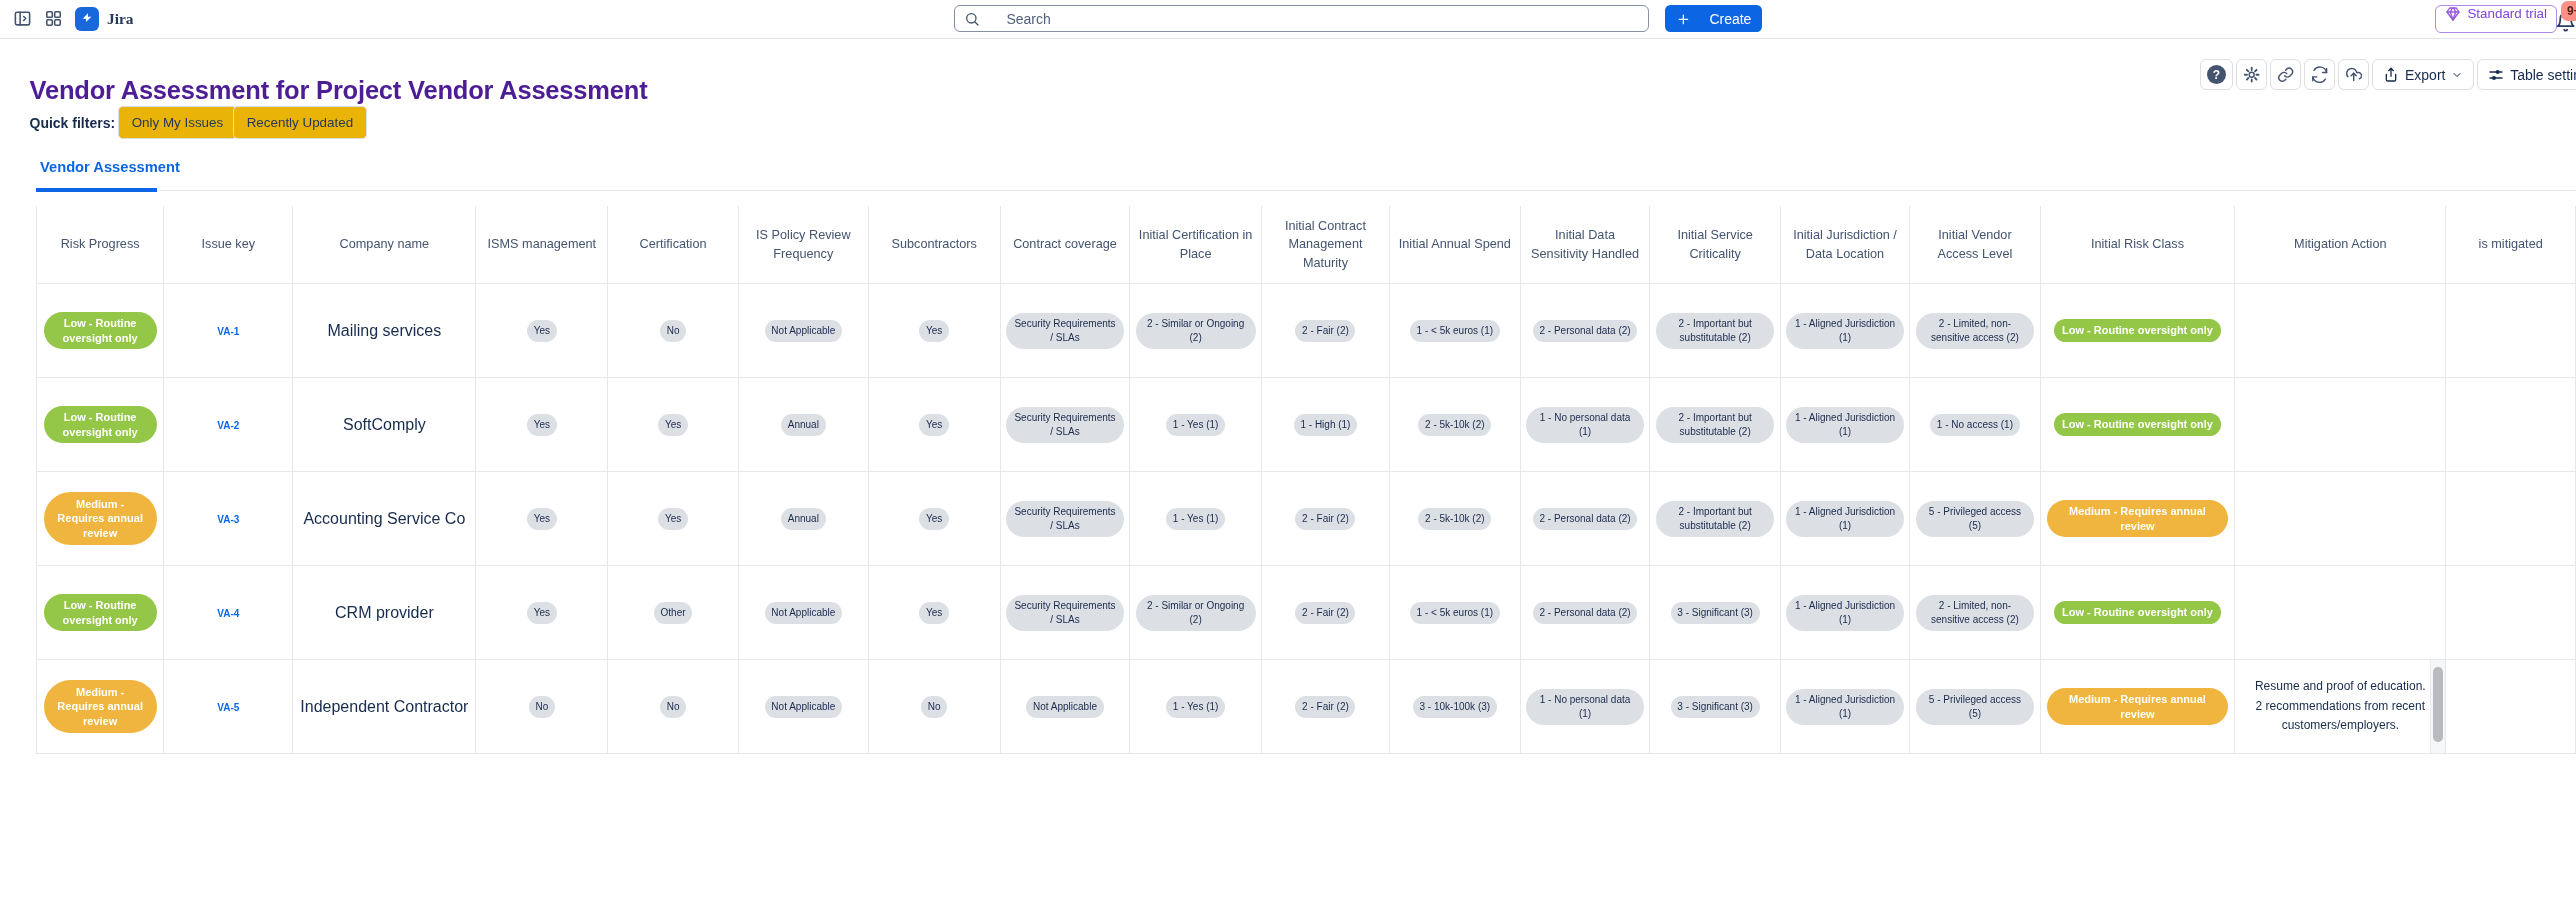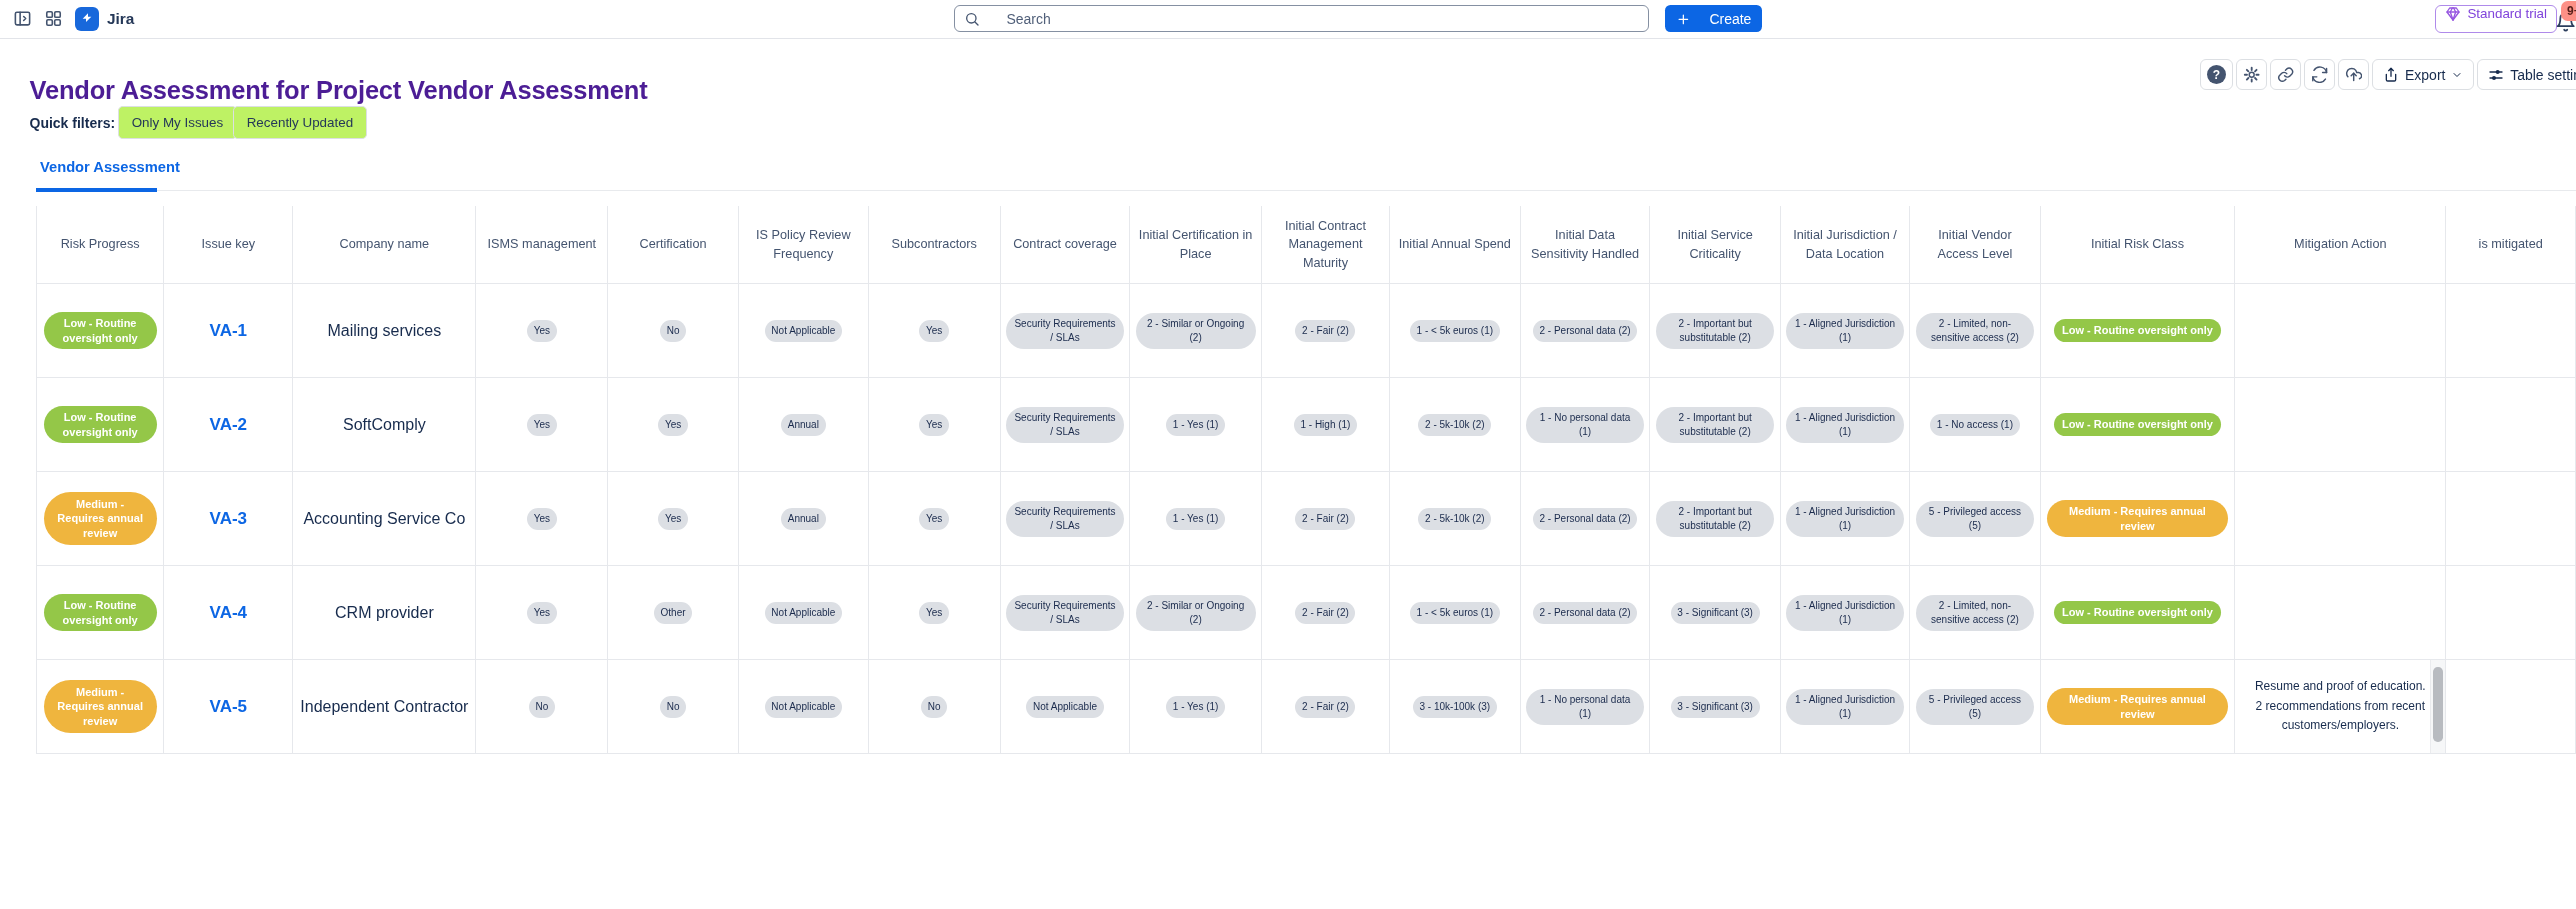--- a/index.html
+++ b/index.html
@@ -8,60 +8,60 @@
     background:#fff;font-family:"Liberation Sans",sans-serif;color:#172B4D;
   }
   svg{display:block;}
   .icon{fill:none;stroke:currentColor;stroke-width:2;stroke-linecap:round;stroke-linejoin:round;}
 
   
   .topnav{position:absolute;left:0;top:0;width:2576px;height:38px;background:#fff;border-bottom:1.3px solid #E2E4E9;}
   .navbtn{position:absolute;top:7.4px;width:23px;height:23px;border:none;background:transparent;color:#44546F;display:flex;align-items:center;justify-content:center;padding:0;cursor:pointer;}
   .brand{position:absolute;left:75px;top:6.7px;display:flex;align-items:center;gap:8px;}
   .jira-logo{width:24px;height:24px;border-radius:6px;background:#1868DB;display:flex;align-items:center;justify-content:center;}
-  .brand-name{font-size:15.4px;font-weight:600;color:#253858;}
+  .brand-name{font-size:15.4px;font-weight:600;color:#253858;font-family:Liberation Serif, serif;}
   .searchbox{position:absolute;left:954px;top:5.4px;width:695px;height:27px;border:1.3px solid #8590A2;border-radius:6px;background:#fff;display:flex;align-items:center;gap:24px;padding:0 9.4px;box-sizing:border-box;color:#44546F;}
   .searchbox input{border:none;outline:none;flex:1;font-size:14px;font-family:"Liberation Sans",sans-serif;color:#172B4D;background:transparent;}
   .searchbox input::placeholder{color:#505F79;}
   .create-btn{position:absolute;left:1665px;top:5.4px;height:27px;padding:0 10.7px;border:none;border-radius:5.4px;background:#0C66E4;color:#fff;font-size:14px;font-weight:500;font-family:"Liberation Sans",sans-serif;display:flex;align-items:center;gap:19px;cursor:pointer;}
   .trial-btn{position:absolute;left:2435px;top:4.7px;height:28px;box-sizing:border-box;padding:0 9.4px;border:1.3px solid #AF8AEA;border-radius:6px;background:#fff;color:#8144DB;font-size:13.4px;font-weight:500;font-family:"Liberation Sans",sans-serif;display:flex;align-items:flex-start;gap:6px;cursor:pointer;}
   .bell-btn{position:absolute;left:2555px;top:9.4px;width:27px;height:24px;border:none;background:transparent;color:#2C3E5D;cursor:pointer;padding:0;}
   .notif-badge{position:absolute;left:2561px;top:1.3px;height:20px;min-width:31px;box-sizing:border-box;padding:1.3px 6px;border-radius:6.7px;background:#FD9086;color:#551F1A;font-size:12px;font-weight:700;display:flex;align-items:center;}
 
   
   .page-title{position:absolute;left:29.5px;top:59px;font-size:25.5px;font-weight:600;color:#4c1d95;letter-spacing:-0.2px;}
   .toolbar{position:absolute;left:2200px;top:59px;display:flex;gap:2.7px;align-items:center;}
   .tool-btn{height:31px;min-width:31px;box-sizing:border-box;border:1.3px solid #DCDFE3;border-radius:6px;background:#fff;color:#44546F;display:flex;align-items:center;justify-content:center;gap:6px;cursor:pointer;font-family:"Liberation Sans",sans-serif;}
   .tool-btn.labelled{padding:0 10px;font-size:14px;font-weight:500;color:#172B4D;}
   .tool-btn.settings{width:142px;justify-content:flex-start;}
   .help-circle{width:19px;height:19px;border-radius:50%;background:#44546F;color:#fff;font-size:12px;font-weight:700;display:flex;align-items:center;justify-content:center;}
 
   
   .qf-label{position:absolute;left:29.5px;top:115px;font-size:14px;font-weight:700;color:#172B4D;}
-  .qf-btn{position:absolute;top:106px;height:33px;box-sizing:border-box;padding:0 12.7px;border:1.3px solid #DCDFE3;border-radius:4.7px;background:#bef264;color:#253858;font-size:13.4px;font-weight:500;font-family:"Liberation Sans",sans-serif;display:flex;align-items:center;cursor:pointer;}
+  .qf-btn{position:absolute;top:106px;height:33px;box-sizing:border-box;padding:0 12.7px;border:1.3px solid #DCDFE3;border-radius:4.7px;background:#eab308;color:#253858;font-size:13.4px;font-weight:500;font-family:"Liberation Sans",sans-serif;display:flex;align-items:center;cursor:pointer;}
   .qf-btn.b1{left:118px;}
   .qf-btn.b2{left:233px;}
 
   
   .tab-label{position:absolute;left:40px;top:159px;font-size:14.7px;font-weight:700;color:#0C66E4;cursor:pointer;}
   .tab-gray-line{position:absolute;left:36px;top:190px;width:2540px;height:1.3px;background:#E8EAED;}
   .tab-underline{position:absolute;left:36px;top:188px;width:121px;height:4px;background:#0C66E4;}
 
   
   .tablewrap{position:absolute;left:36px;top:206px;}
   table.assess{border-collapse:collapse;table-layout:fixed;}
   table.assess th,table.assess td{border:1.3px solid #E6E8EC;background:#fff;}
   table.assess th{border-top:none;height:75px;vertical-align:middle;text-align:center;}
   .hl{font-size:12.7px;font-weight:500;color:#44546F;line-height:1.45;padding:0 5.4px;}
   table.assess td{height:94px;vertical-align:middle;text-align:center;padding:4px;box-sizing:border-box;}
   .pill{display:inline-block;border-radius:669px;box-sizing:border-box;}
   .pill-gray{background:#DCDFE4;color:#1B2B4D;font-size:10px;font-weight:500;line-height:1.4;padding:4px 6.7px;max-width:calc(100% - 2.7px);}
   .pill-green{background:#94C748;color:#fff;font-size:11px;font-weight:600;line-height:1.3;padding:4.7px 8px;max-width:calc(100% - 5.4px);}
   .pill-amber{background:#EFB53E;color:#fff;font-size:11px;font-weight:600;line-height:1.3;padding:4.7px 8px;max-width:calc(100% - 5.4px);}
-  .ikey{color:#0C66E4;font-size:17px;font-weight:600;text-decoration:none;cursor:pointer;}
+  .ikey{color:#0C66E4;font-size:10px;font-weight:600;text-decoration:none;cursor:pointer;}
   .cell-text{font-size:16px;color:#172B4D;}
   td.col-mitigation_action{position:relative;vertical-align:top;text-align:left;padding:5.4px 24px 5.4px 10.7px;}
   .note{font-size:12px;line-height:19.4px;color:#172B4D;white-space:pre-line;}
   .cell-scrollbar{position:absolute;top:0;right:0;bottom:0;width:14.7px;background:#F6F7F8;border-left:1.3px solid #EAEBEE;}
   .cell-scroll-thumb{position:absolute;left:2.7px;width:9.4px;top:6.7px;height:75px;border-radius:4.7px;background:#B8BBC0;cursor:pointer;}
 </style>
 </head>
 <body>
 
 <nav class="topnav">

